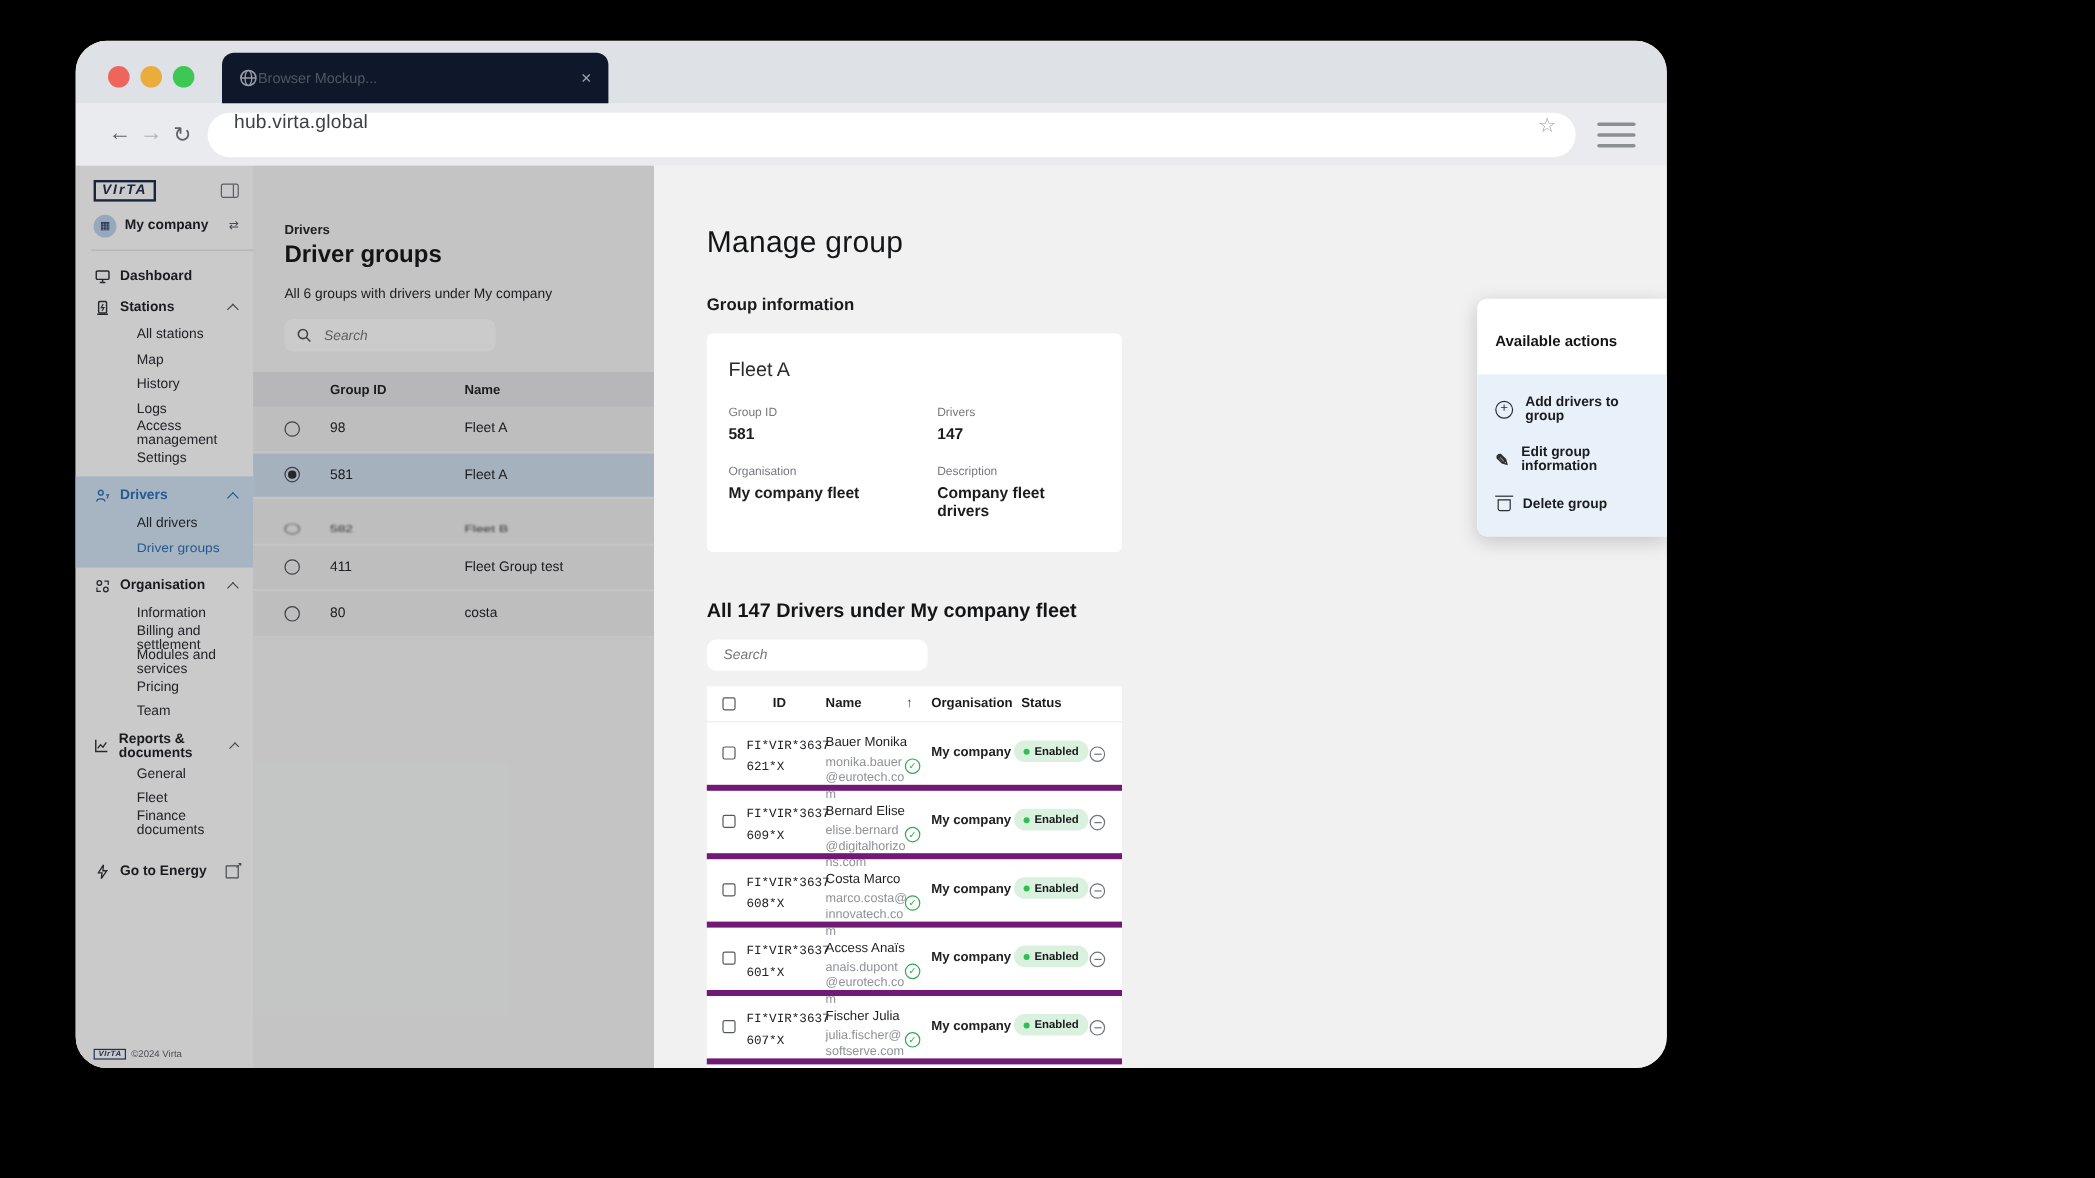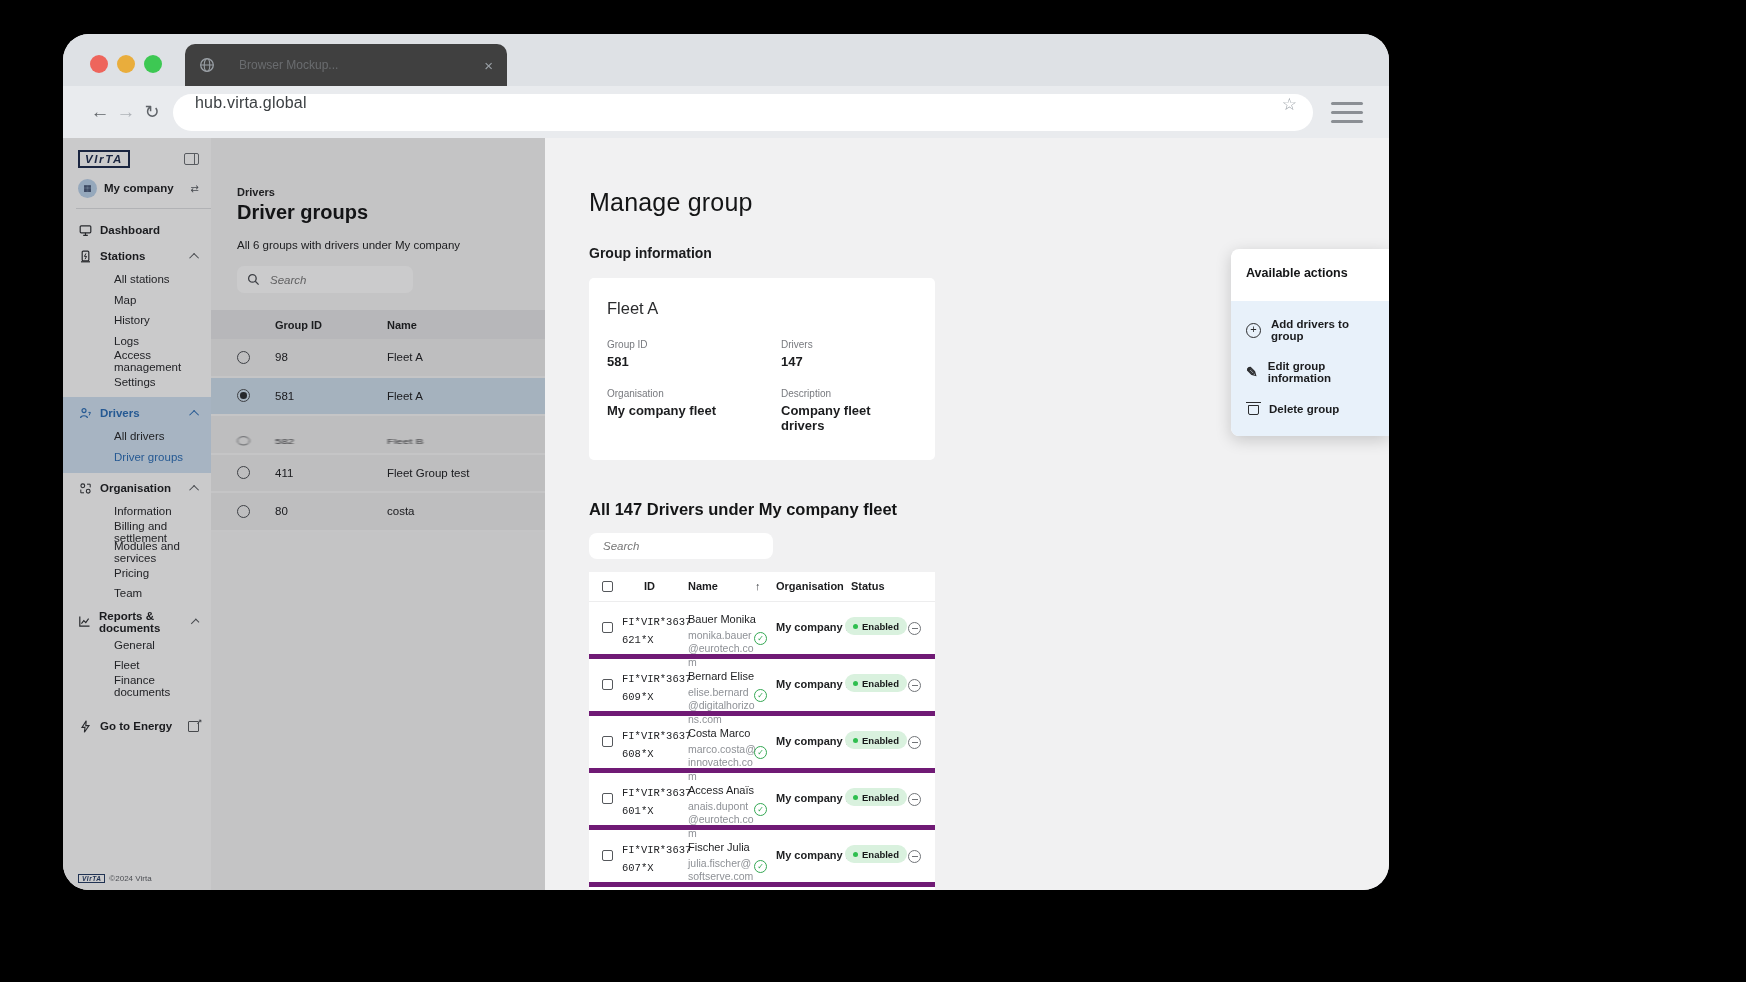--- a/index.html
+++ b/index.html
@@ -6,22 +6,22 @@
   body{width:1746px;height:982px;background:#000;overflow:hidden;
        font-family:"Liberation Sans",sans-serif;-webkit-font-smoothing:antialiased;}
   .window{position:absolute;left:63px;top:34px;width:1326px;height:856px;border-radius:26px;
           overflow:hidden;background:#f1f1f2;}
 
   
   .tabstrip{position:relative;height:52px;background:#dee1e5;}
   .traffic{position:absolute;left:27px;top:21px;display:flex;gap:9px;}
   .dot{width:18px;height:18px;border-radius:50%;}
   .dot.red{background:#ee655c;}.dot.yellow{background:#e9ad3c;}.dot.green{background:#3dc853;}
-  .tab{position:absolute;left:122px;top:10px;width:322px;height:42px;background:#404040;
-       border-radius:10px 10px 0 0;display:flex;align-items:center;padding:0 14px;gap:24px;box-sizing:border-box;}
+  .tab{position:absolute;left:122px;top:10px;width:322px;height:42px;background:#0f172a;
+       border-radius:10px 10px 0 0;display:flex;align-items:center;padding:0 14px;gap:0;box-sizing:border-box;}
   .tab-title{font-size:12px;color:#9ba0a6;opacity:.45;flex:1;white-space:nowrap;overflow:hidden;}
   .tab-close{color:#9aa0a6;font-size:15px;line-height:1;}
   .toolbar{height:52px;background:#e9ebee;display:flex;align-items:center;padding:0 14px 0 24px;}
   .nav-arrow{font-size:19px;color:#5f6368;width:26px;text-align:center;}
   .nav-arrow.disabled{color:#aeb2b7;}
   .reload{font-size:18px;color:#5f6368;width:26px;text-align:center;}
   .urlbar{flex:1;height:37px;background:#fff;border-radius:19px;margin-left:8px;display:flex;
           align-items:flex-start;padding:0 16px 0 22px;}
   .url-text{font-size:16px;color:#3c4043;letter-spacing:.2px;}
   .star{margin-left:auto;font-size:17px;color:#9aa0a6;}
@@ -121,21 +121,21 @@
   .badge{position:absolute;left:256px;top:15px;height:18px;background:#d9f1de;border-radius:9px;
          display:flex;align-items:center;gap:4px;padding:0 8px;font-size:9.5px;font-weight:bold;color:#17181a;}
   .badge-dot{width:5px;height:5px;border-radius:50%;background:#2fbe4f;}
   .dminus{position:absolute;left:319px;top:20px;width:13px;height:13px;border:1.2px solid #717478;
           border-radius:50%;box-sizing:border-box;}
   .dminus::after{content:"";position:absolute;left:2.5px;right:2.5px;top:4.6px;height:1.3px;background:#717478;}
 
   
   .actions{position:absolute;top:111px;right:0;width:158px;background:#fff;border-radius:8px 0 0 8px;
            box-shadow:0 4px 16px rgba(0,0,0,.18);z-index:6;overflow:hidden;}
-  .a-head{padding:17px 15px 21px;font-size:12.5px;font-weight:bold;color:#141517;}
+  .a-head{padding:28px 15px 21px;font-size:12.5px;font-weight:bold;color:#141517;}
   .a-list{background:#e8f1fa;padding:8px 0 12px;}
   .a-item{display:flex;align-items:center;gap:10px;padding:9px 15px;font-size:11.5px;font-weight:bold;color:#1b1c1e;}
   .plus-circle{width:15px;height:15px;border:1.3px solid #2b2c2e;border-radius:50%;box-sizing:border-box;
                font-size:11px;line-height:11.5px;text-align:center;color:#2b2c2e;font-weight:normal;flex:none;}
   .pencil{font-size:14px;color:#2b2c2e;flex:none;}
   .trash{width:11px;height:13px;position:relative;flex:none;margin-left:2px;}
   .trash::before{content:"";position:absolute;top:0;left:-2px;right:-2px;height:1.4px;background:#2b2c2e;}
   .trash::after{content:"";position:absolute;top:3px;left:0;right:0;bottom:0;border:1.3px solid #2b2c2e;
                 border-radius:0 0 2px 2px;}
   svg.mi{display:block;}

